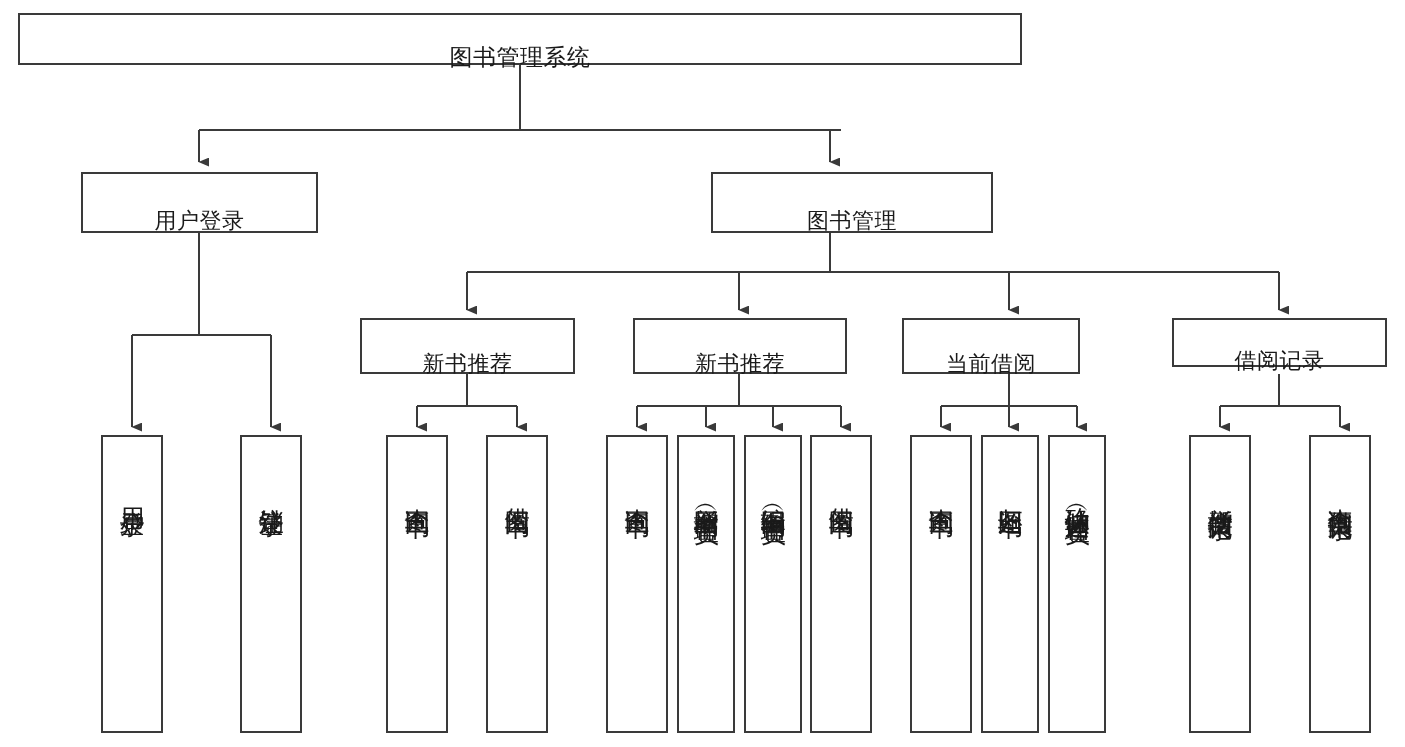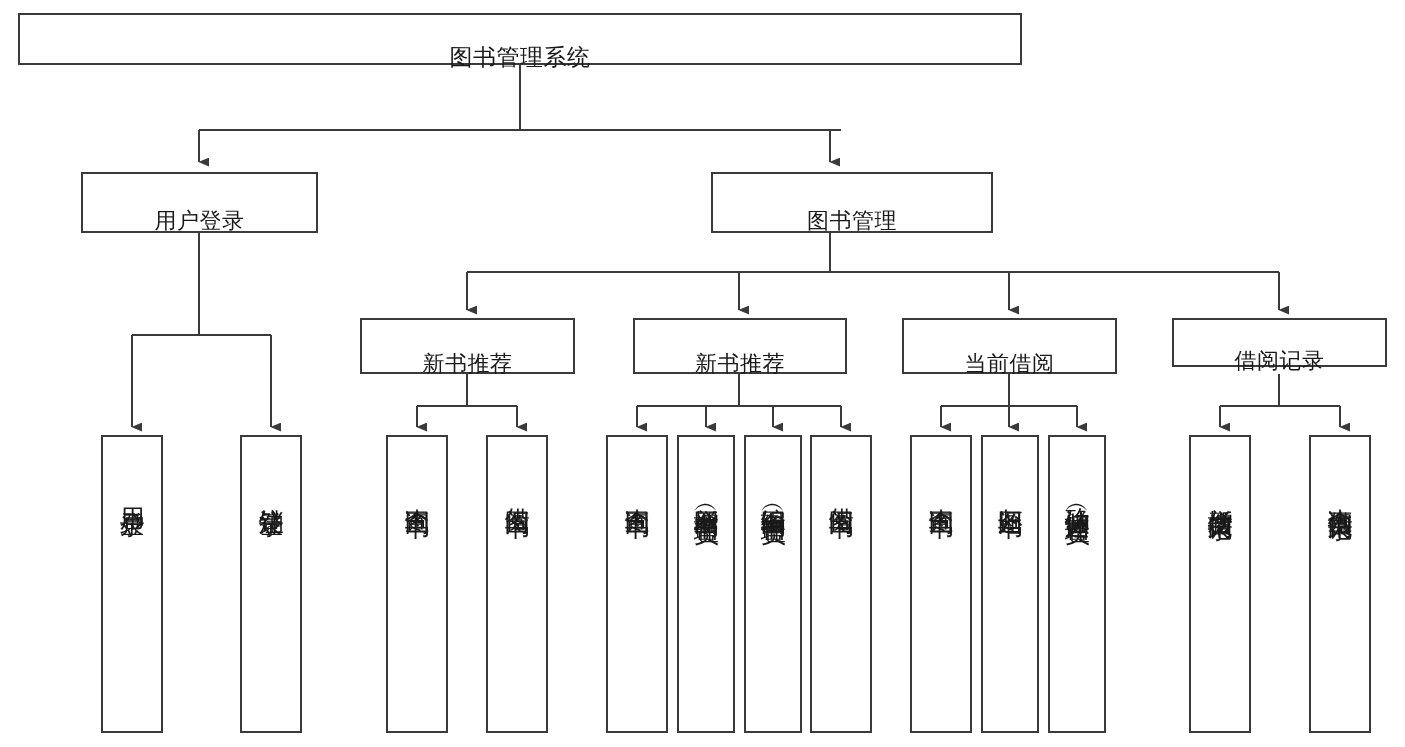--- a/index.html
+++ b/index.html
@@ -143,21 +143,21 @@
   </div>
 
   <div class="node horiz" style="left:360px; top:318px; width:215px; height:56px;">
     <span class="node-label">新书推荐</span>
   </div>
 
   <div class="node horiz" style="left:633px; top:318px; width:214px; height:56px;">
     <span class="node-label">新书推荐</span>
   </div>
 
-  <div class="node horiz" style="left:902px; top:318px; width:215px; height:56px;">
+  <div class="node horiz" style="left:902px; top:318px; width:178px; height:56px;">
     <span class="node-label">当前借阅</span>
   </div>
 
   <div class="node horiz" style="left:1172px; top:318px; width:215px; height:49px;">
     <span class="node-label">借阅记录</span>
   </div>
 
   <div class="node vert" style="left:101px; top:435px; width:62px; height:298px;">
     <span class="node-label">用户登录</span>
   </div>

